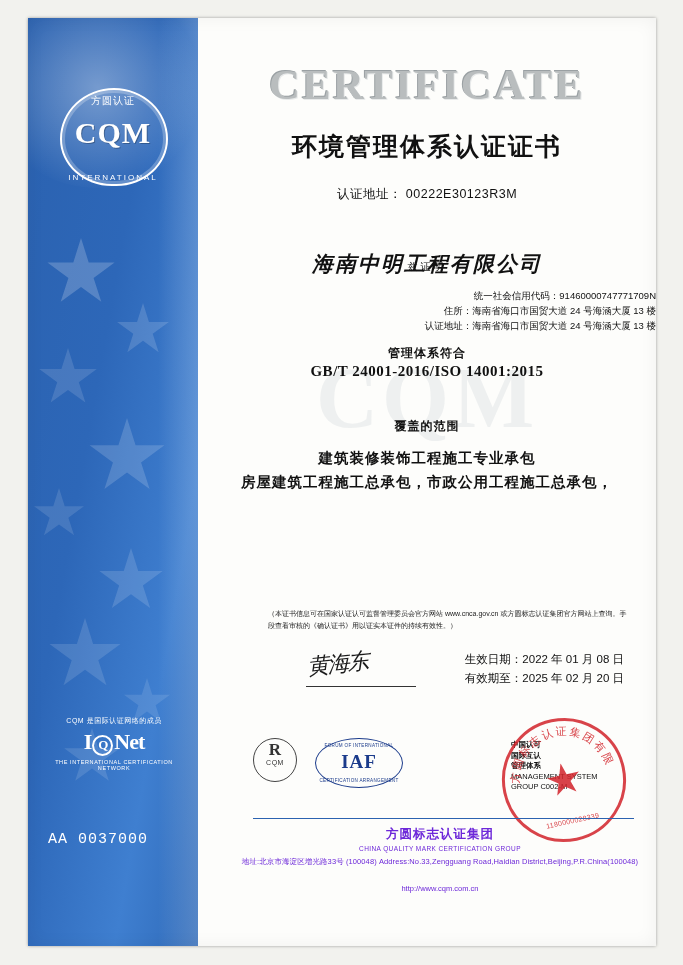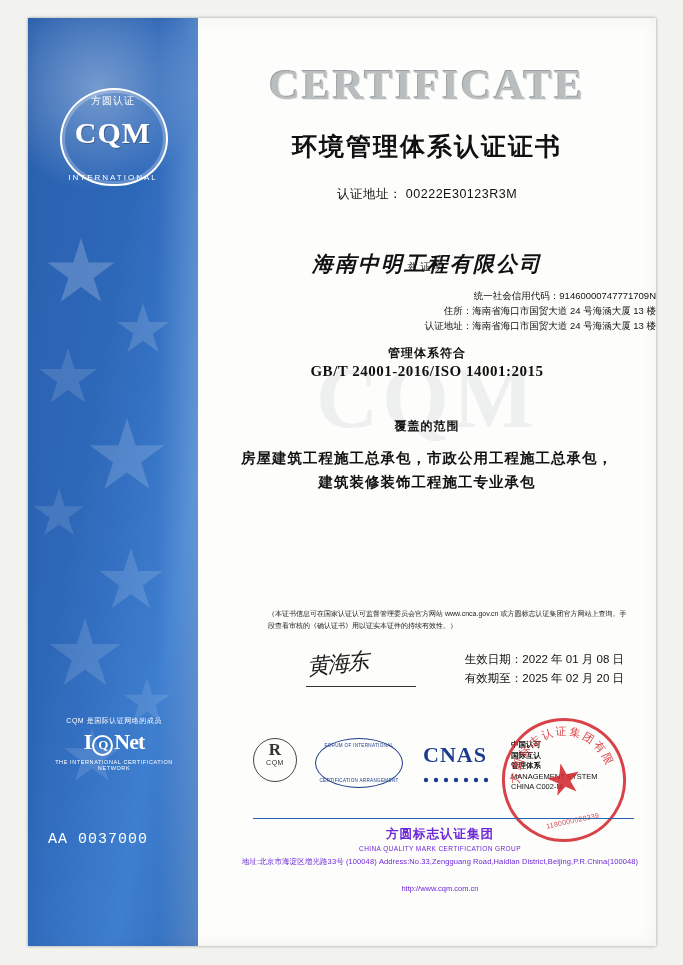--- a/index.html
+++ b/index.html
@@ -519,66 +519,53 @@
         <div>统一社会信用代码：91460000747771709N</div>
         <div>住所：海南省海口市国贸大道 24 号海涵大厦 13 楼</div>
         <div>认证地址：海南省海口市国贸大道 24 号海涵大厦 13 楼</div>
       </div>
 
       <div class="std-label">管理体系符合</div>
       <div class="std-value">GB/T 24001-2016/ISO 14001:2015</div>
 
       <div class="scope-label">覆盖的范围</div>
       <div class="scope-body">
+        <div>建筑装修装饰工程施工专业承包</div>
         <div>房屋建筑工程施工总承包，市政公用工程施工总承包，</div>
-        <div>建筑装修装饰工程施工专业承包</div>
       </div>
 
       <div class="disclaimer">（本证书信息可在国家认证认可监督管理委员会官方网站 www.cnca.gov.cn 或方圆标志认证集团官方网站上查询。手段查看审核的《确认证书》用以证实本证件的持续有效性。）</div>
 
       <div class="dates">
         <div>生效日期：2022 年 01 月 08 日</div>
         <div>有效期至：2025 年 02 月 20 日</div>
       </div>
 
       <div class="signature">黄海东</div>
       <div class="sig-line"></div>
 
       <div class="logo-row">
         <div class="logo logo-r">
           <div class="big">R</div>
           <div class="small">CQM</div>
         </div>
 
         <div class="logo logo-iaf">
           <div class="ring-top">FORUM OF INTERNATIONAL</div>
+          <div class="mid">IAF</div>
           <div class="ring-bot">CERTIFICATION ARRANGEMENT</div>
         </div>
 
-        <div class="logo logo-cnas">
-          <div class="name">CNAS</div>
-          <svg class="dots" viewBox="0 0 70 12">
-            <g fill="#1b3b8b">
-              <circle cx="6" cy="6" r="2.2"></circle>
-                <circle cx="16" cy="6" r="2.2"></circle>
-                <circle cx="26" cy="6" r="2.2"></circle>
-              <circle cx="36" cy="6" r="2.2"></circle>
-                <circle cx="46" cy="6" r="2.2"></circle>
-                <circle cx="56" cy="6" r="2.2"></circle>
-              <circle cx="66" cy="6" r="2.2"></circle>
-            </g>
-          </svg>
-        </div>
 
         <div class="logo logo-text">
           <div class="b">中国认可</div>
           <div class="b">国际互认</div>
           <div class="b">管理体系</div>
           <div>MANAGEMENT SYSTEM</div>
-          <div>CHINA C002-M</div>
+          <div>GROUP C002-M</div>
         </div>
       </div>
 
       <div class="seal">
         <svg class="arc-text" viewBox="0 0 118 118">
           <defs>
             <path id="arcpath" d="M 14 59 A 45 45 0 1 1 104 59"></path>
           </defs>
           <text font-size="11" fill="#d2232a" letter-spacing="2.2" font-family="'Liberation Serif', serif">
             <textPath href="#arcpath" startOffset="4%">方圆标志认证集团有限公司</textPath>

